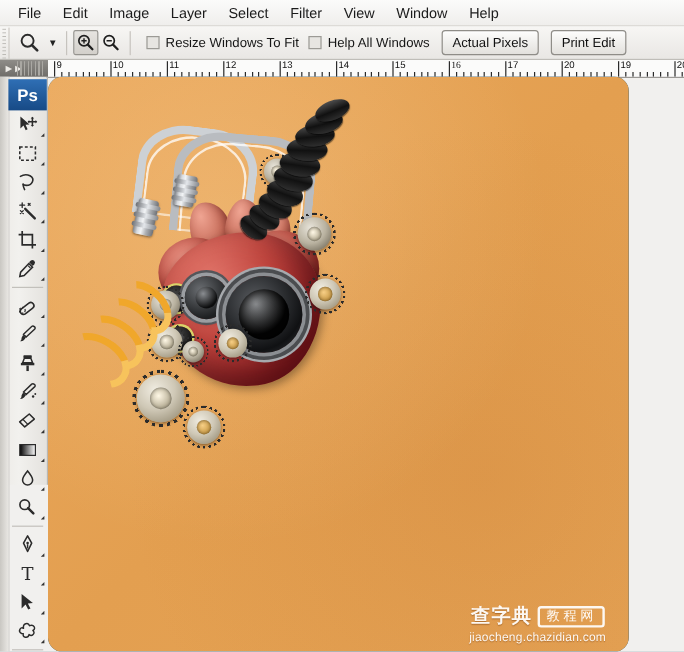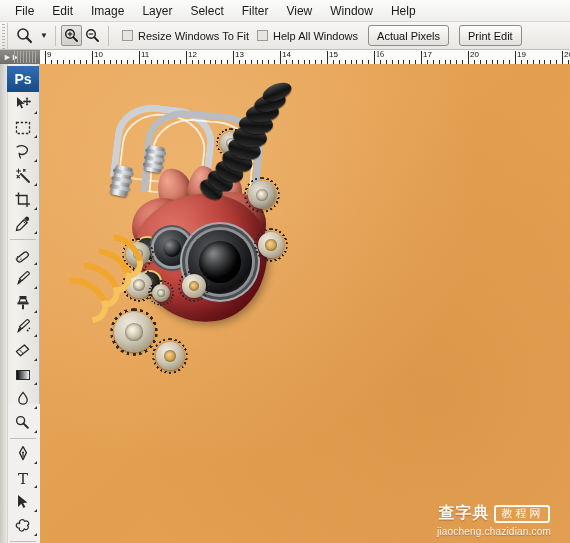--- a/index.html
+++ b/index.html
@@ -187,23 +187,24 @@
   }
   .tb-sep {
     width: 26px; height: 1px;
     margin: 3px 3px;
     background: #c2c0bb;
   }
 
   
   .canvas {
     position: absolute; left: 40px; top: 64px;
-    width: 530px; height: 479px;
+    width: 484px; height: 479px;
     background: #0c4a6e;
     overflow: hidden;
+    border-radius: 12px;
   }
   .canvas-tex {
     position: absolute; inset: 0;
     background:
       radial-gradient(circle at 30% 25%, rgba(255,220,170,.28), transparent 55%),
       radial-gradient(circle at 75% 70%, rgba(190,110,40,.20), transparent 60%),
       linear-gradient(135deg, #eaa85c 0%, #e39f50 50%, #e5a355 100%);
   }
 
   

